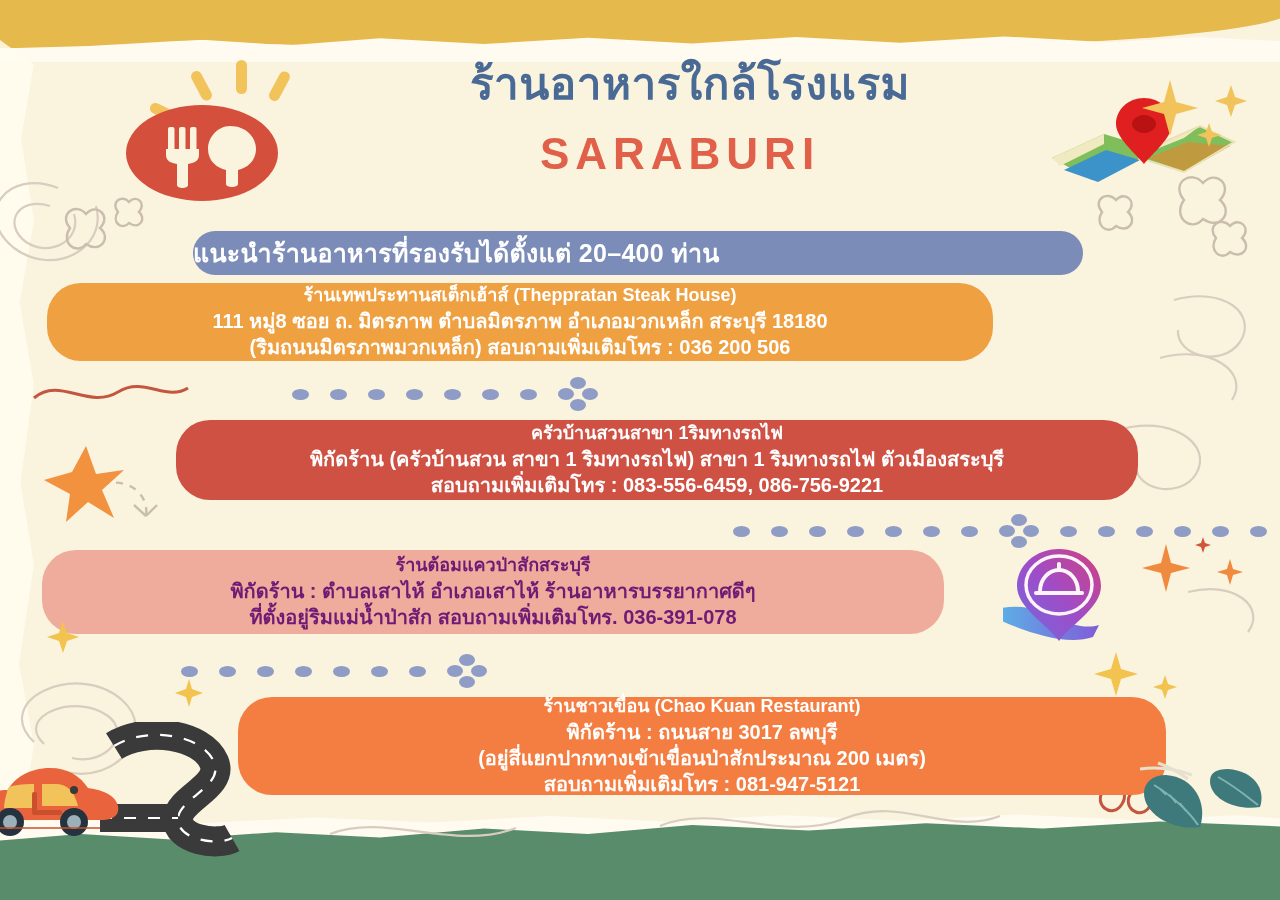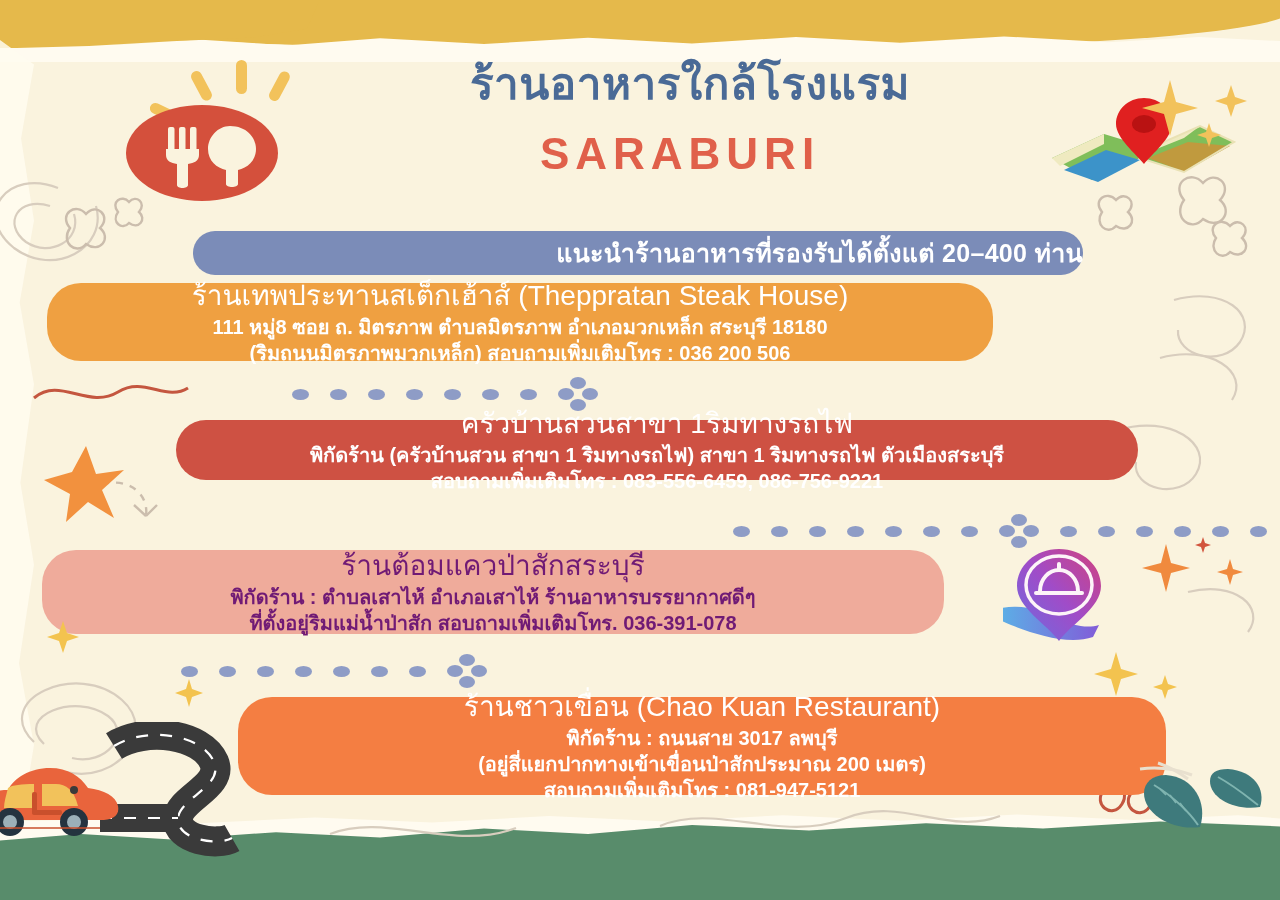--- a/index.html
+++ b/index.html
@@ -119,55 +119,55 @@
 
   
   .subtitle-pill {
     position: absolute;
     left: 193px; top: 231px;
     width: 890px; height: 44px;
     background: #7B8CB8;
     border-radius: 24px;
     display: flex;
     align-items: center;
-    justify-content: flex-end;
+    justify-content: flex-start;
     color: #FFFFFF;
     font-size: 25px;
     font-weight: 700;
     letter-spacing: .3px;
     white-space: nowrap;
   }
 
   
   .card {
     position: absolute;
     border-radius: 34px;
     display: flex;
     flex-direction: column;
     align-items: center;
     justify-content: center;
     color: #FFFFFF;
     text-align: center;
     padding: 8px 26px;
   }
   .card .r-title {
-    font-size: 28px;
-    font-weight: 400;
+    font-size: 18px;
+    font-weight: 700;
     line-height: 1.28;
     white-space: nowrap;
   }
   .card .r-line {
     font-size: 20px;
     font-weight: 700;
     line-height: 1.3;
     white-space: nowrap;
   }
 
   #card-1 { left: 47px;  top: 283px; width: 946px; height: 78px; background: #EFA041; }
-  #card-2 { left: 176px; top: 420px; width: 962px; height: 60px; background: #CE5143; }
+  #card-2 { left: 176px; top: 420px; width: 962px; height: 80px; background: #CE5143; }
   #card-3 { left: 42px;  top: 550px; width: 902px; height: 84px; background: #EFAB9B; }
   #card-4 { left: 238px; top: 697px; width: 928px; height: 98px; background: #F47E42; }
 
   #card-3 .r-title, #card-3 .r-line { color: #701a75; }
 
   
   .sep { position: absolute; display: flex; align-items: center; }
   .sep .dot {
     width: 17px; height: 11px;
     background: #8E9CC6;

